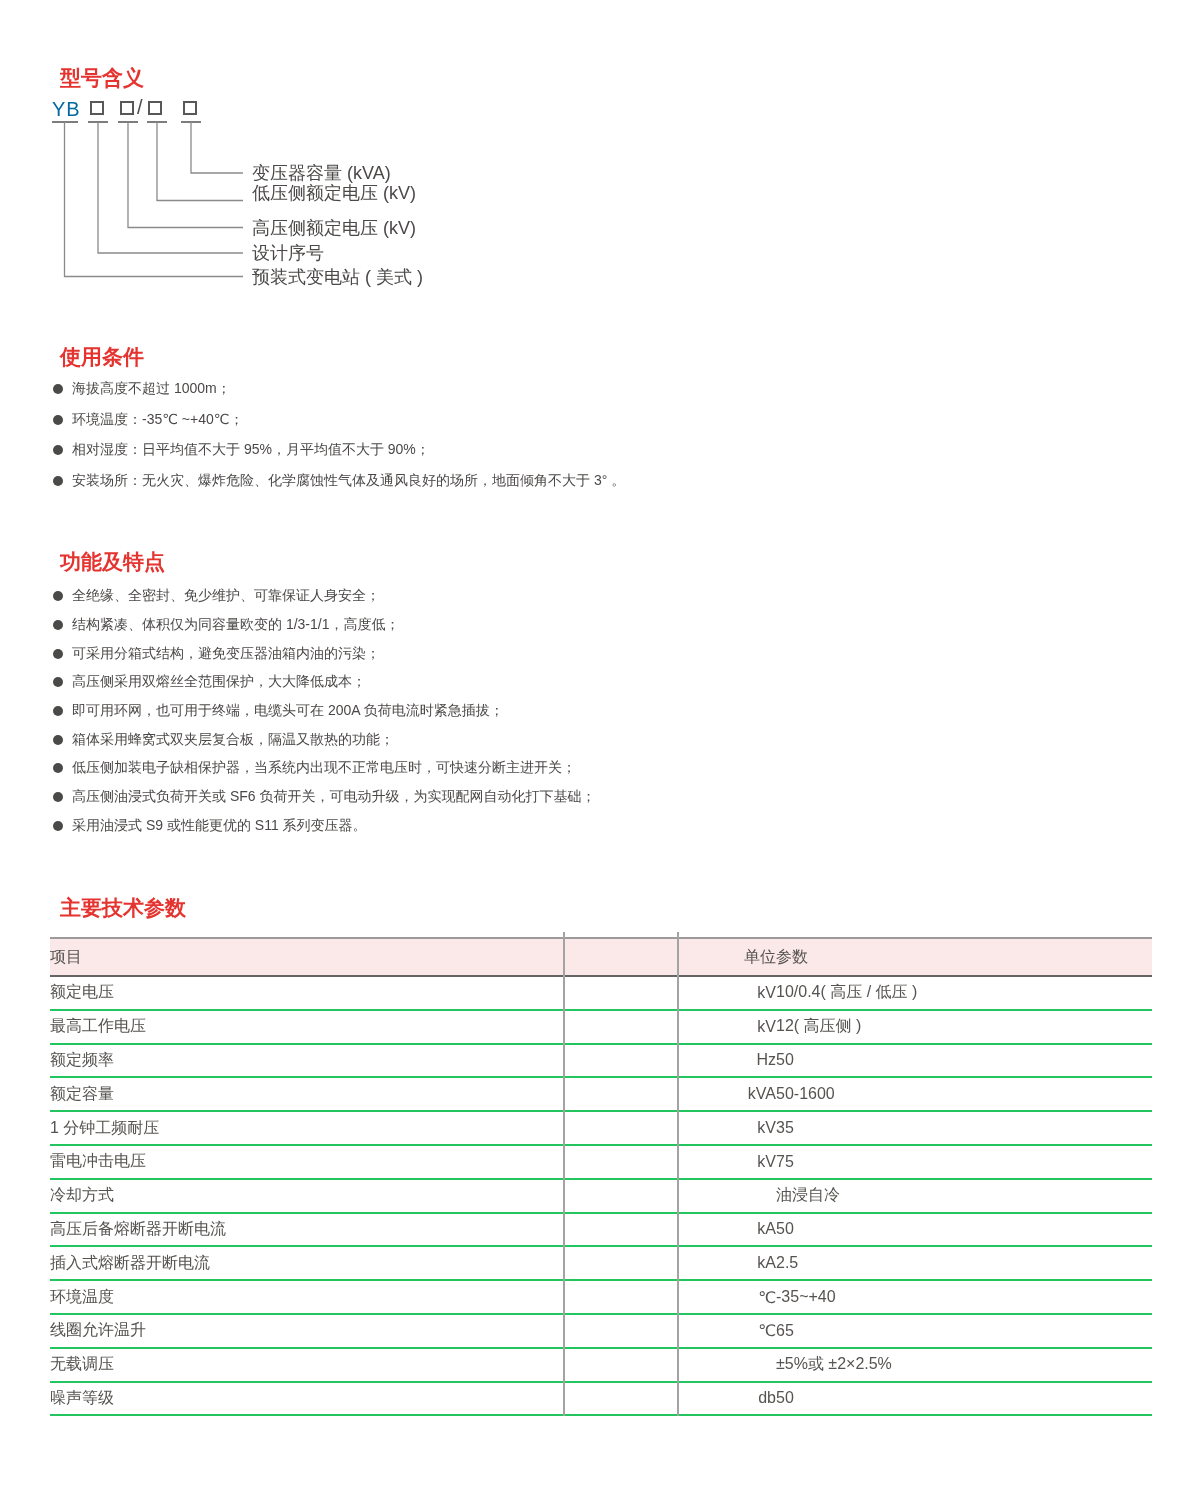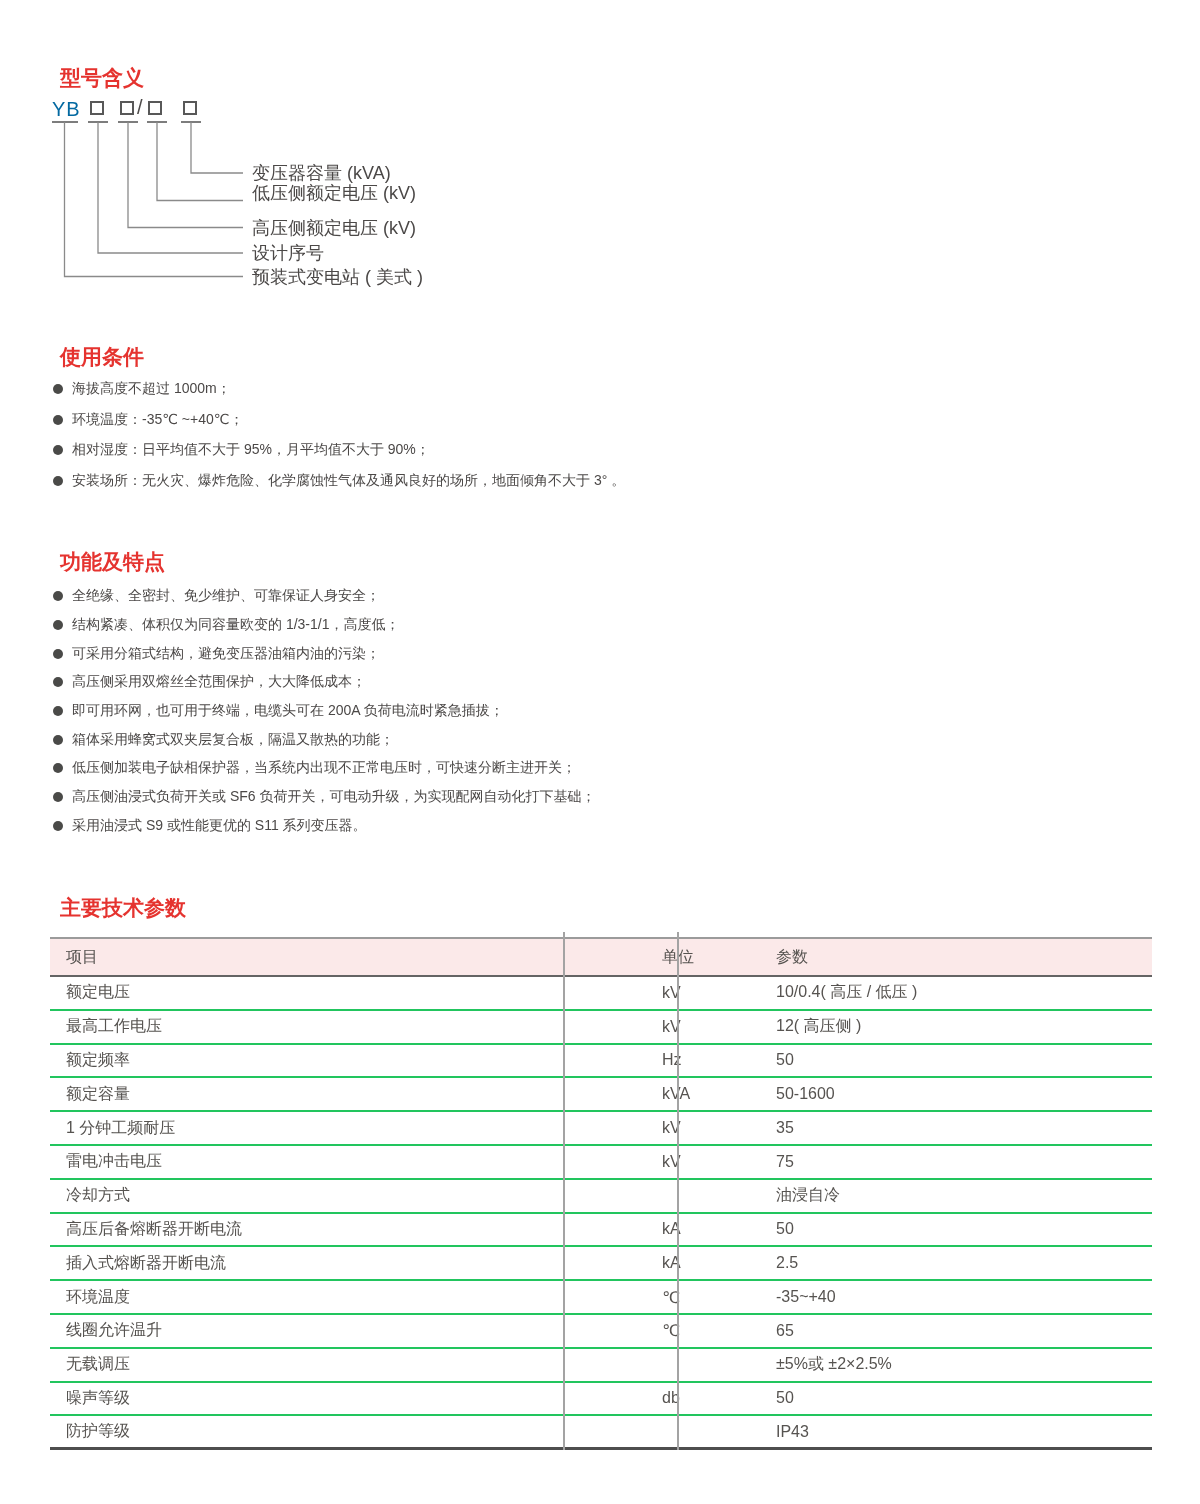--- a/index.html
+++ b/index.html
@@ -28,22 +28,22 @@
   .dot{width:10px;height:10px;border-radius:50%;background:#4a4a48;margin-right:9px;flex:none;}
   
   .ptable{
     position:absolute;left:50px;top:937px;width:1102px;
     border-top:2px solid #9b9b9b;font-size:16px;color:#565350;
   }
   .vsep{position:absolute;top:-7px;bottom:0;width:2px;background:#a3a3a3;z-index:2;}
   .trow{display:flex;align-items:center;height:33.8px;box-sizing:border-box;border-bottom:2px solid #22c55e;}
   .trow.thead{height:38px;background:#fbe9e9;border-bottom:2px solid #646464;}
   .trow.last{border-bottom:3px solid #4e4e4e;}
-  .c-item{width:612px;box-sizing:border-box;padding-left:16px;text-align:left;}
-  .c-unit{width:114px;text-align:left;}
+  .c-item{width:612px;box-sizing:border-box;text-align:left;}
+  .c-unit{width:114px;text-align:right;}
   .c-value{flex:1;text-align:left;}
 </style>
 </head>
 <body>
 
 <div>
 
   <h2 class="sec-title" style="top:59px">型号含义</h2>
 
   <div class="diagram">
@@ -210,20 +210,15 @@
     <div class="trow">
       <div class="c-item">无载调压</div>
       <div class="c-unit"></div>
       <div class="c-value">±5%或 ±2×2.5%</div>
     </div>
     <div class="trow">
       <div class="c-item">噪声等级</div>
       <div class="c-unit">db</div>
       <div class="c-value">50</div>
     </div>
-    <div class="trow last">
-      <div class="c-item">防护等级</div>
-      <div class="c-unit"></div>
-      <div class="c-value">IP43</div>
-    </div>
   </div>
 
 </div>
 
 </body></html>

